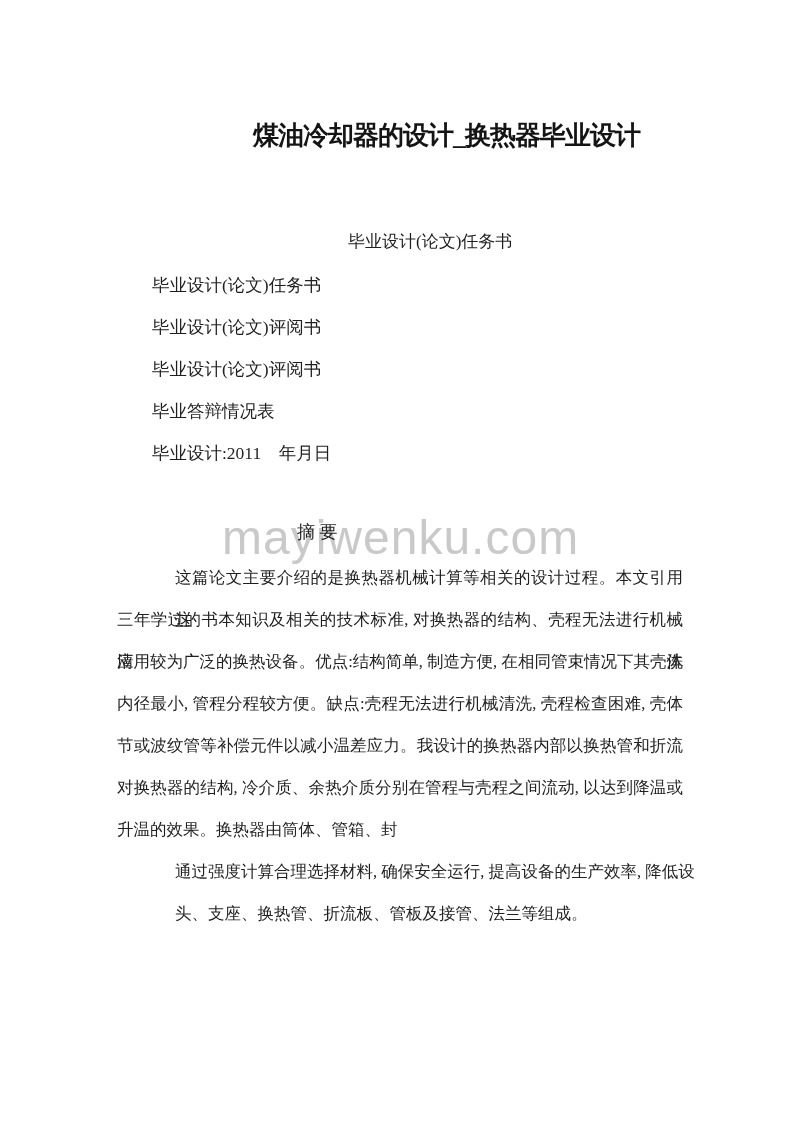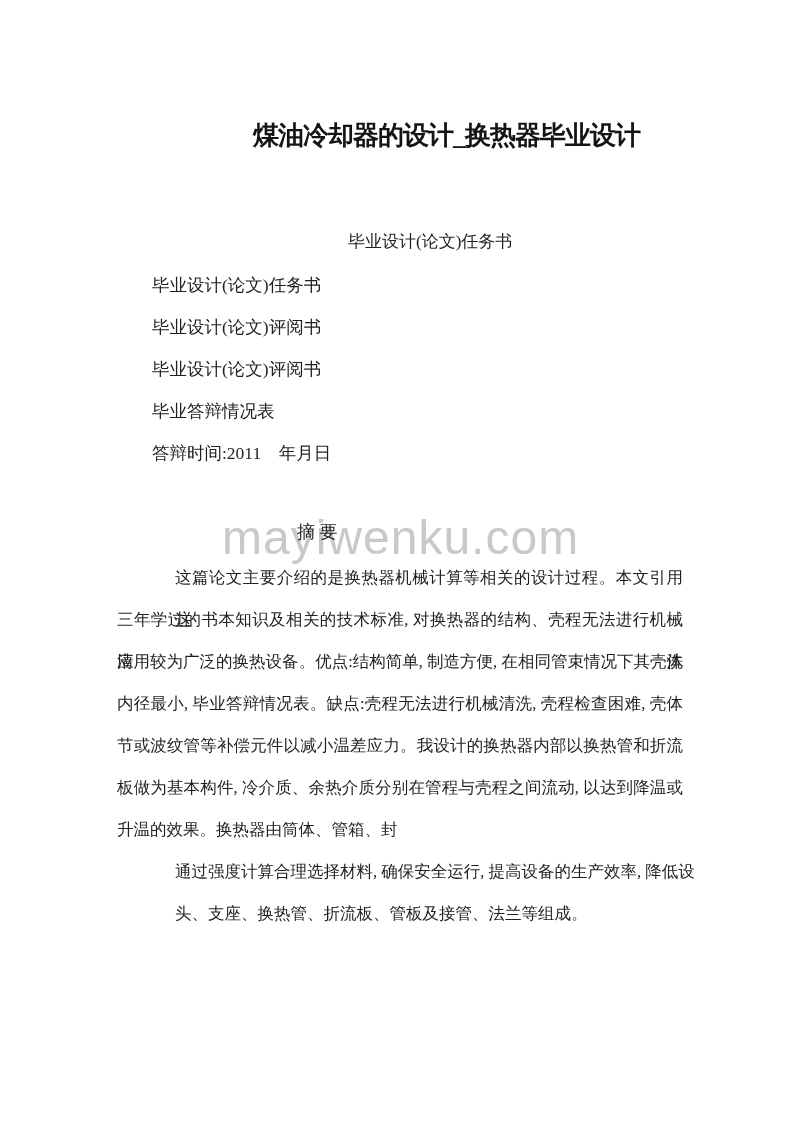--- a/index.html
+++ b/index.html
@@ -98,32 +98,32 @@
 
   <div class="doc-title">煤油冷却器的设计_换热器毕业设计</div>
 
   <div class="doc-subtitle">毕业设计(论文)任务书</div>
 
   <div class="front-list">
     <div class="front-item">毕业设计(论文)任务书</div>
     <div class="front-item">毕业设计(论文)评阅书</div>
     <div class="front-item">毕业设计(论文)评阅书</div>
     <div class="front-item">毕业答辩情况表</div>
-    <div class="front-item">答辩时间:2011　年月日</div>
+    <div class="front-item">毕业设计:2011　年月日</div>
   </div>
 
   <div class="watermark" style="color: rgb(201, 201, 201);">mayiwenku.com</div>
 
   <div class="abstract-heading">摘 要</div>
 
   <div class="abstract-body">
     <div class="bline j indent">这篇论文主要介绍的是换热器机械计算等相关的设计过程。本文引用这</div>
     <div class="bline j">三年学过的书本知识及相关的技术标准, 对换热器的结构、壳程无法进行机械清洗</div>
     <div class="bline j">应用较为广泛的换热设备。优点:结构简单, 制造方便, 在相同管束情况下其壳体</div>
-    <div class="bline j">内径最小, 毕业答辩情况表。缺点:壳程无法进行机械清洗, 壳程检查困难, 壳体</div>
+    <div class="bline j">内径最小, 管程分程较方便。缺点:壳程无法进行机械清洗, 壳程检查困难, 壳体</div>
     <div class="bline j">节或波纹管等补偿元件以减小温差应力。我设计的换热器内部以换热管和折流</div>
-    <div class="bline j">板做为基本构件, 冷介质、余热介质分别在管程与壳程之间流动, 以达到降温或</div>
+    <div class="bline j">对换热器的结构, 冷介质、余热介质分别在管程与壳程之间流动, 以达到降温或</div>
     <div class="bline">升温的效果。换热器由筒体、管箱、封</div>
     <div class="bline indent">通过强度计算合理选择材料, 确保安全运行, 提高设备的生产效率, 降低设</div>
     <div class="bline indent">头、支座、换热管、折流板、管板及接管、法兰等组成。</div>
   </div>
 
 </div>
 
 </body></html>

